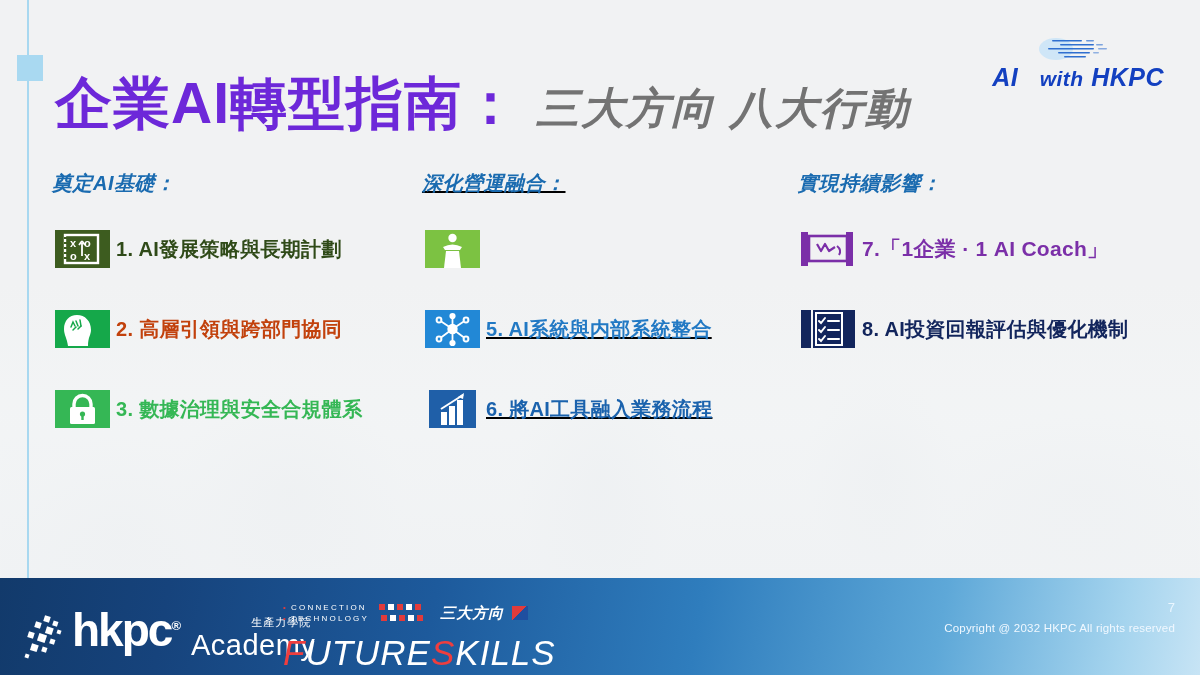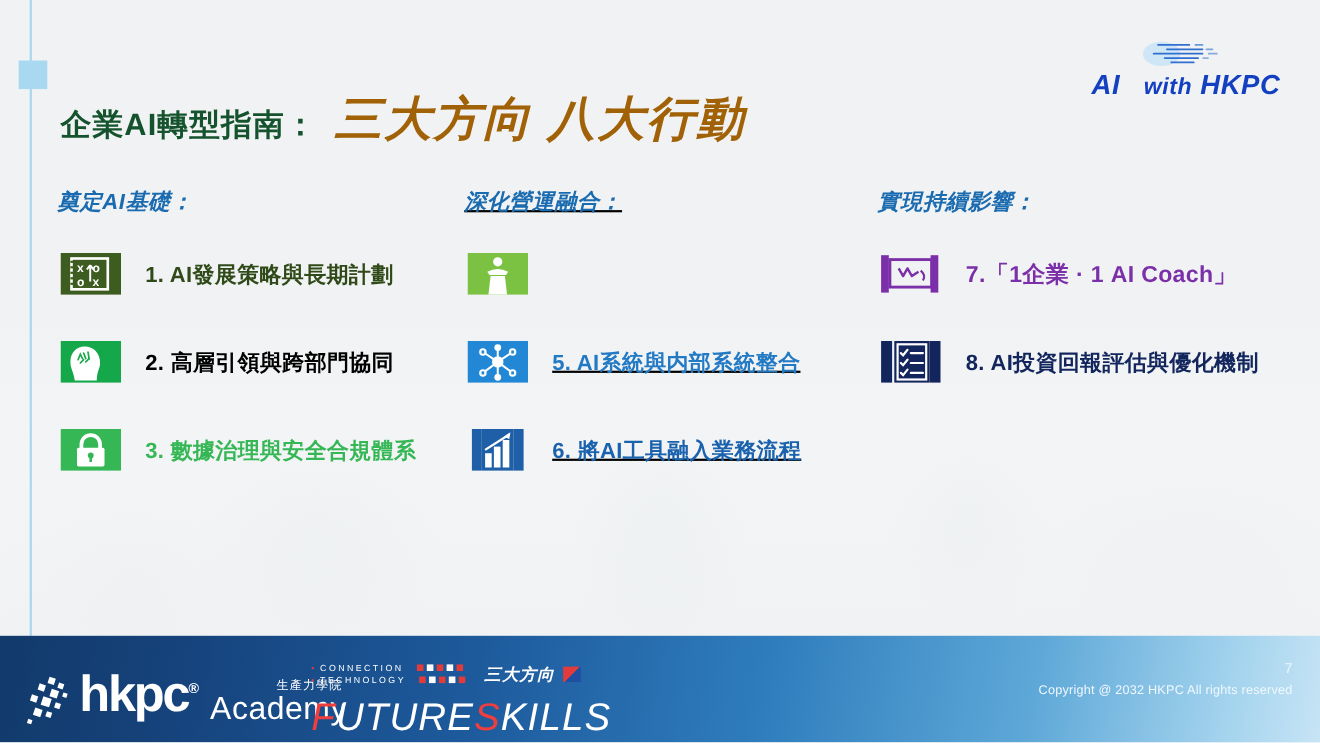--- a/index.html
+++ b/index.html
@@ -44,25 +44,25 @@
   .sq-accent {
     position:absolute; left:17px; top:55px; width:26px; height:26px;
     background:#a9d9f1;
   }
 
   
   .title-row {
     position:absolute; left:55px; top:42px; display:flex; align-items:baseline;
   }
   .title-main {
-    font-size:28px; font-weight:700; color:#14532d; letter-spacing:1px;
+    font-size:57px; font-weight:700; color:#6d28d9; letter-spacing:1px;
     white-space:nowrap;
   }
   .title-em {
-    font-size:43px; font-weight:700; font-style:italic; color:#a16207;
+    font-size:43px; font-weight:700; font-style:italic; color:#737373;
     margin-left:16px; letter-spacing:2px; white-space:nowrap;margin-top:38px;
   }
 
   .brand-logo {
     position:absolute; right:36px; top:36px; width:200px; height:56px;
   }
   .brand-swoosh { position:absolute; right:36px; top:0; width:90px; height:26px; }
   .brand-text {
     position:absolute; right:0; bottom:0;
     font-size:25px; font-weight:700; font-style:italic; color:#1340c0;
@@ -78,21 +78,21 @@
   .col-3 { left:798px; width:390px; }
 
   .col-head {
     font-size:20px; font-weight:700; font-style:italic; color:#1a6bb0;
     letter-spacing:.5px; white-space:nowrap; margin-bottom:26px;
   }
 
   .item { display:flex; align-items:center; height:52px; margin-bottom:28px; }
   .item-label {
     font-size:20px; font-weight:600; white-space:nowrap; letter-spacing:.3px;
-    margin-left:20px;
+    margin-left:4px;
   }
   .item-label.big { font-size:21px; }
 
   .icon-box {
     width:60px; height:44px; flex:0 0 60px;
     display:flex; align-items:center; justify-content:center;
     position:relative;
   }
   .icon-box svg { display:block; }
 
@@ -215,21 +215,21 @@
             <path d="M33 36 C33 27 36 25 36 20 C36 11 30 5 22 5 C14 5 9 11 9 19 C9 25 12 28 13 36 Z" fill="#fff"></path>
             <g stroke="#15a84a" stroke-width="1.5" fill="none" stroke-linecap="round">
               <path d="M16 17 l2 -5 l2 4"></path>
                 <path d="M21 11 l2 5"></path>
               <path d="M25 10 l1 6"></path>
                 <path d="M18 20 l3 -3"></path>
               <path d="M23 19 l3 -3"></path>
             </g>
           </svg>
         </div>
-        <div class="item-label" style="color:#000000">2. 高層引領與跨部門協同</div>
+        <div class="item-label" style="color:#c2410c">2. 高層引領與跨部門協同</div>
       </div>
 
       <div class="item">
         <div class="icon-box">
           <svg width="55" height="38" viewBox="0 0 55 38">
             <rect x="0" y="0" width="55" height="38" fill="#35b755"></rect>
             <path d="M19 18 v-4 a8.5 8.5 0 0 1 17 0 v4" fill="none" stroke="#fff" stroke-width="3.4"></path>
             <rect x="15" y="17" width="25" height="17" rx="1.5" fill="#fff"></rect>
             <circle cx="27.5" cy="24" r="2.6" fill="#35b755"></circle>
             <rect x="26.3" y="24" width="2.4" height="6" fill="#35b755"></rect>

